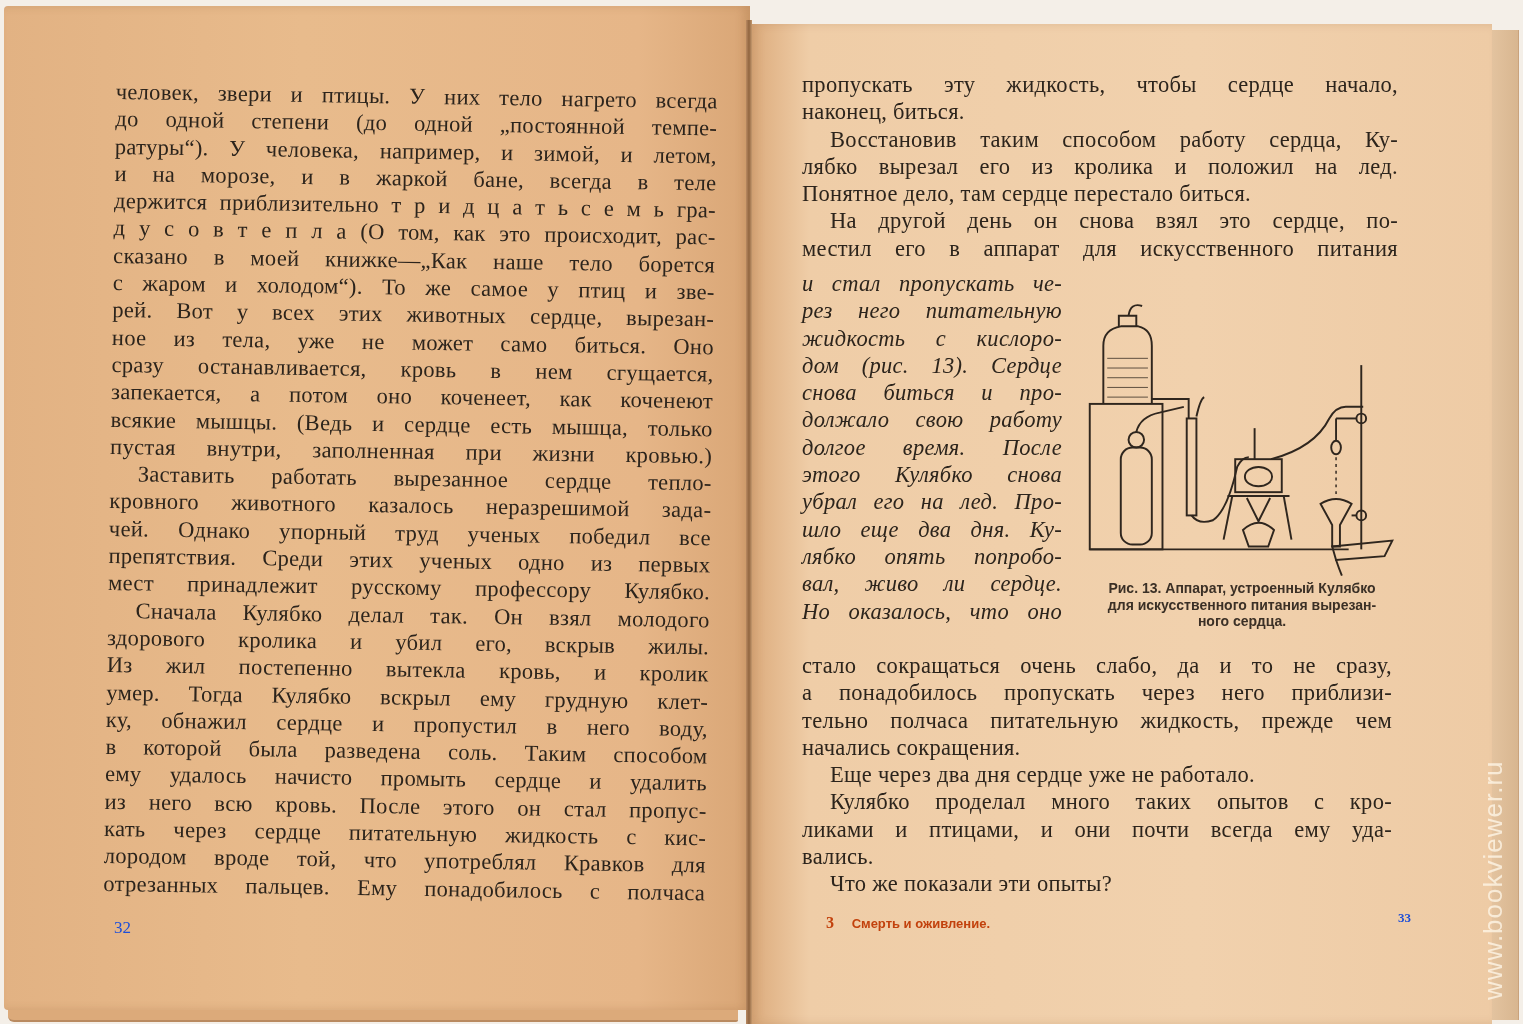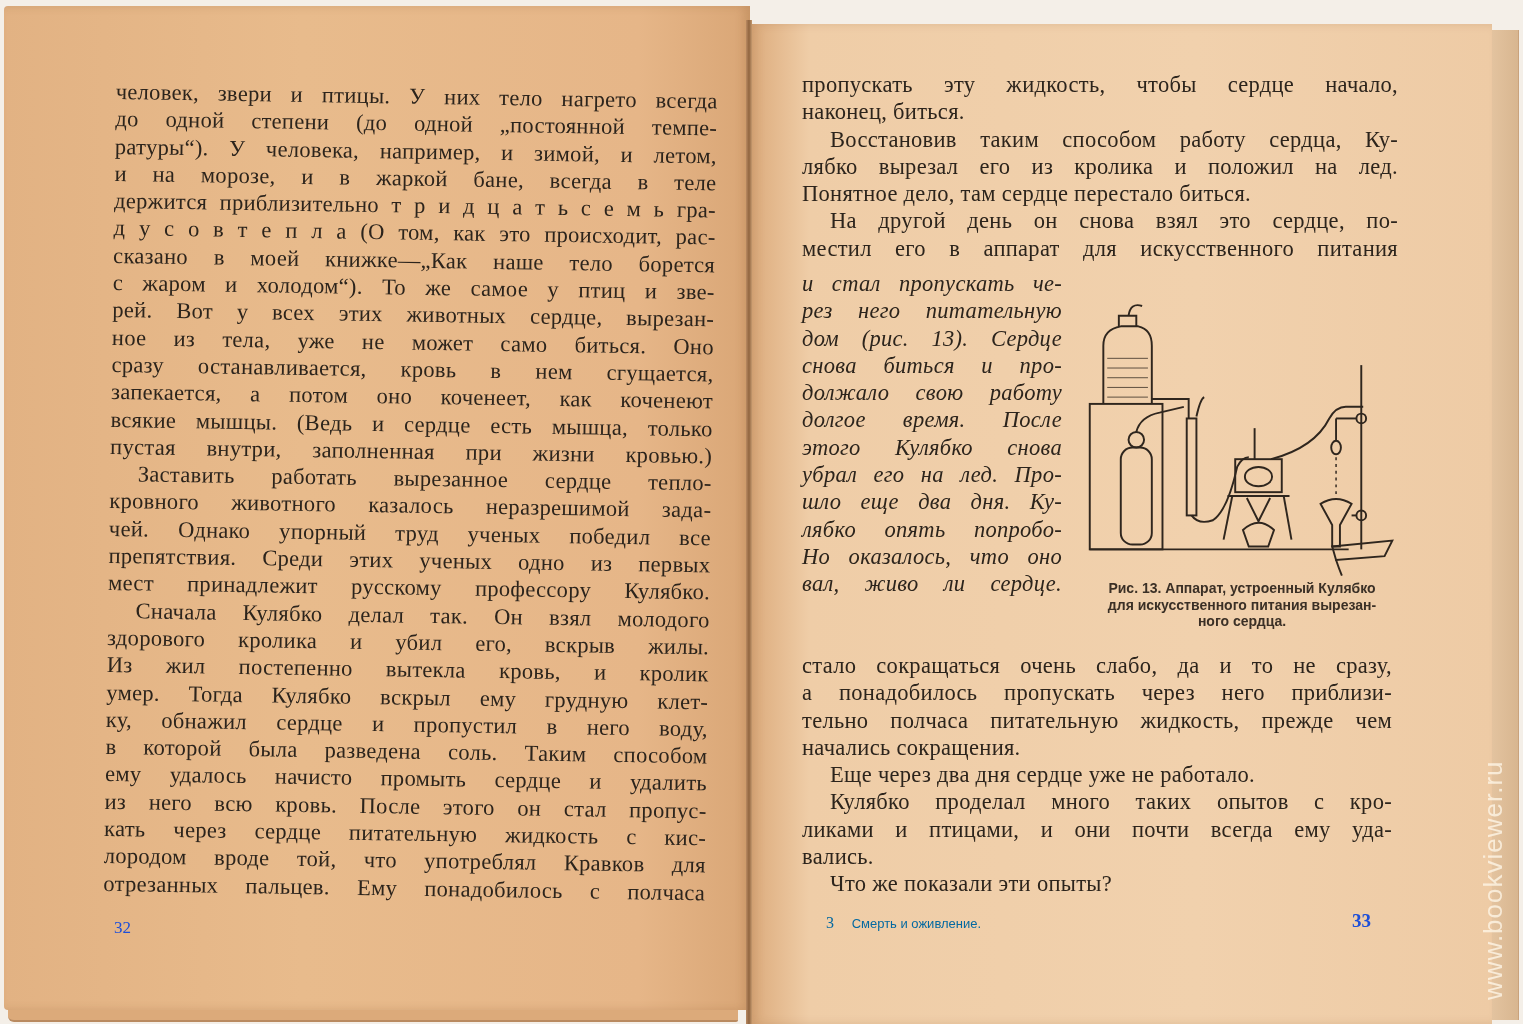--- a/index.html
+++ b/index.html
@@ -48,24 +48,24 @@
     .caption {
       position: absolute; left: 1086px; top: 580px; width: 312px;
       font-family: "Liberation Sans", sans-serif; font-weight: bold;
       font-size: 14px; line-height: 16.5px; color: #3b3026; text-align: center;
     }
     .figure { position: absolute; left: 1082px; top: 288px; width: 320px; height: 290px; }
     .page-number {
       position: absolute; font-family: "Liberation Serif", serif; color: #1d4ed8;
     }
     .pn-left { left: 114px; top: 918px; font-size: 17px; }
-    .pn-right { left: 1352px; top: 910px; font-size: 19px; font-weight: bold; }
+    .pn-right { left: 1398px; top: 910px; font-size: 13px; font-weight: bold; }
     .signature {
-      position: absolute; left: 826px; top: 914px; font-size: 13px; font-weight: normal;
-      font-family: "Liberation Sans", sans-serif; color: #0369a1;
+      position: absolute; left: 826px; top: 914px; font-size: 13px; font-weight: bold;
+      font-family: "Liberation Sans", sans-serif; color: #c2410c;
     }
     .signature .sig-num { font-size: 16px; margin-right: 14px; font-family: "Liberation Serif", serif; }
     .watermark {
       position: absolute; left: 1478px; top: 1000px; transform-origin: left top; transform: rotate(-90deg);
       font-family: "Liberation Sans", sans-serif; font-size: 26px; color: rgba(255,248,235,0.75);
       letter-spacing: 1px; white-space: nowrap;
     }
   </style>
 </head>
 <body>
@@ -115,30 +115,31 @@
       <span class="line last">наконец, биться.</span>
       <span class="line indent">Восстановив таким способом работу сердца, Ку-</span>
       <span class="line">лябко вырезал его из кролика и положил на лед.</span>
       <span class="line last">Понятное дело, там сердце перестало биться.</span>
       <span class="line indent">На другой день он снова взял это сердце, по-</span>
       <span class="line">местил его в аппарат для искусственного питания</span>
     </div>
   <div class="text-block right-text-narrow" id="right-narrow">
       <span class="line">и стал пропускать че-</span>
       <span class="line">рез него питательную</span>
+      <span class="line">жидкость с кислоро-</span>
       <span class="line">дом (рис. 13). Сердце</span>
       <span class="line">снова биться и про-</span>
       <span class="line">должало свою работу</span>
       <span class="line">долгое время. После</span>
       <span class="line">этого Кулябко снова</span>
       <span class="line">убрал его на лед. Про-</span>
       <span class="line">шло еще два дня. Ку-</span>
       <span class="line">лябко опять попробо-</span>
+      <span class="line">вал, живо ли сердце.</span>
       <span class="line">Но оказалось, что оно</span>
-      <span class="line">вал, живо ли сердце.</span>
     </div>
 
   <div class="figure">
     <svg width="320" height="290" viewBox="0 0 330 290" fill="none" stroke="#2f261e" stroke-width="2">
 
       <rect x="8" y="115" width="75" height="150"></rect>
       <line x1="8" y1="265" x2="275" y2="265"></line>
 
       <path d="M22 115 V55 Q22 38 40 35 H58 Q72 38 72 55 V115"></path>
       <path d="M38 35 V24 H56 V35"></path>

